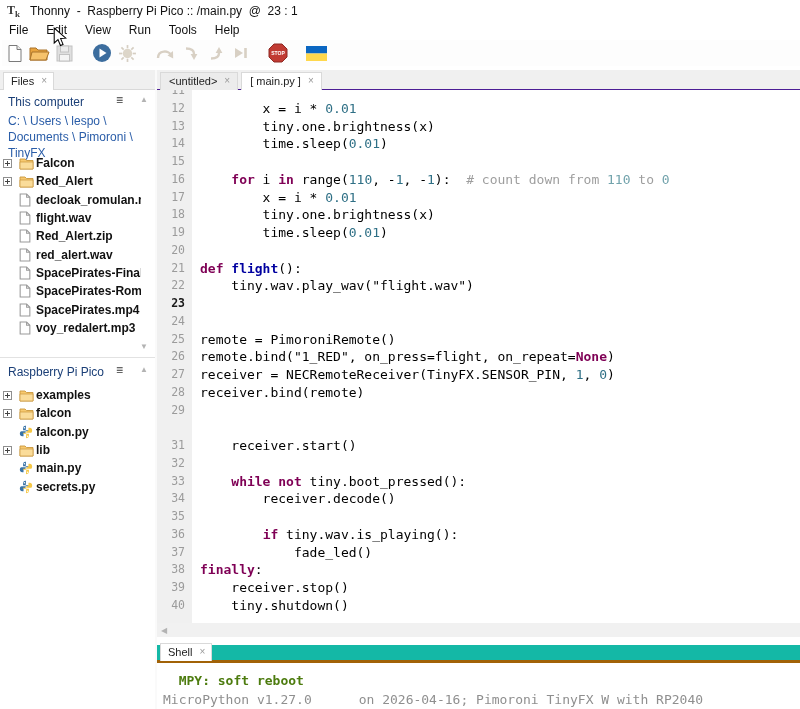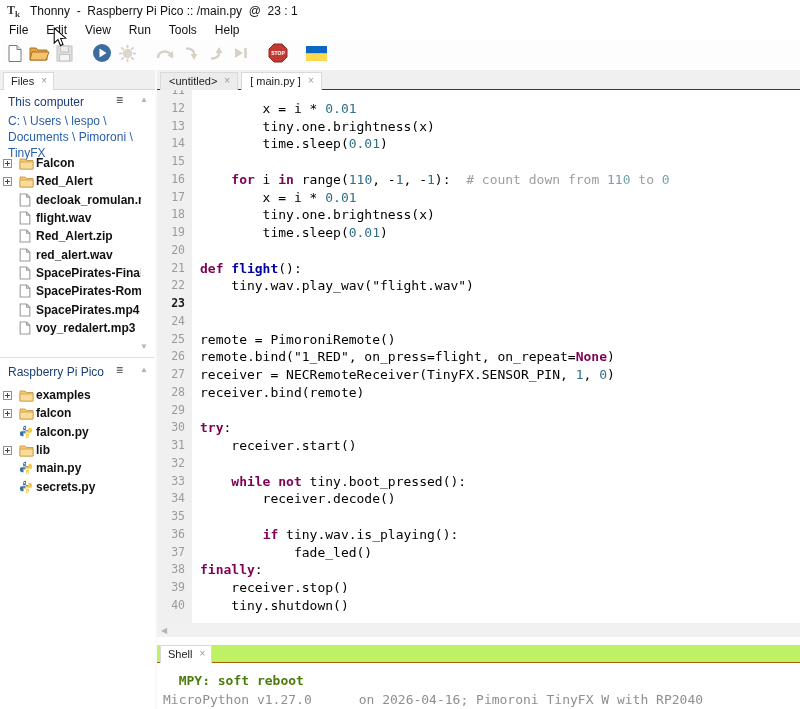--- a/index.html
+++ b/index.html
@@ -57,22 +57,22 @@
   .t-k { color:#7f0055; font-weight:bold; }
   .t-n { color:#2e6f85; }
   .t-c { color:#9e9e9e; }
   .t-nc { color:#72a3ac; }
   .t-d { color:#0000a0; font-weight:bold; }
 
   .hscroll { position:absolute; top:623px; left:157px; width:643px; height:14px; background:#f1f1f1; }
   .hscroll .sarrow { left:4px; top:3px; }
 
   
-  .shell-strip { position:absolute; top:645px; left:157px; width:643px; height:18px; background:#bef264;
-                 border-bottom:1px solid #a16207; display:flex; align-items:flex-end; }
+  .shell-strip { position:absolute; top:645px; left:157px; width:643px; height:18px; background:#14b8a6;
+                 border-bottom:3px solid #a16207; display:flex; align-items:flex-end; }
   #shell-content { position:absolute; top:663px; left:157px; width:643px; height:46px; background:#fff; overflow:hidden;
                    font-family:"DejaVu Sans Mono",monospace; font-size:13px; }
   .shline { position:absolute; left:6px; white-space:pre; line-height:18px; }
   .shline.bold { color:#4d7c0f; font-weight:bold; }
   .shline.dim { color:#8f8f8f; }
 
   .vsep { position:absolute; top:70px; left:155px; width:2px; height:639px; background:#fafafa; }
   #mouse-cursor { position:absolute; left:53px; top:27px; z-index:99; }
 </style>
 </head>
@@ -415,21 +415,20 @@
       <div class="code-line" style="top: 151.75px;"><span class="ln">20</span><span class="code"></span></div>
       <div class="code-line" style="top: 169.5px;"><span class="ln">21</span><span class="code"><span class="t-k">def</span><span class="t-p"> </span><span class="t-d">flight</span><span class="t-p">():</span></span></div>
       <div class="code-line" style="top: 187.25px;"><span class="ln">22</span><span class="code"><span class="t-p">    tiny.wav.play_wav("flight.wav")</span></span></div>
       <div class="code-line" style="top: 205px;"><span class="ln cur">23</span><span class="code"></span></div>
       <div class="code-line" style="top: 222.75px;"><span class="ln">24</span><span class="code"></span></div>
       <div class="code-line" style="top: 240.5px;"><span class="ln">25</span><span class="code"><span class="t-p">remote = PimoroniRemote()</span></span></div>
       <div class="code-line" style="top: 258.25px;"><span class="ln">26</span><span class="code"><span class="t-p">remote.bind("1_RED", on_press=flight, on_repeat=</span><span class="t-k">None</span><span class="t-p">)</span></span></div>
       <div class="code-line" style="top: 276px;"><span class="ln">27</span><span class="code"><span class="t-p">receiver = NECRemoteReceiver(TinyFX.SENSOR_PIN, </span><span class="t-n">1</span><span class="t-p">, </span><span class="t-n">0</span><span class="t-p">)</span></span></div>
       <div class="code-line" style="top: 293.75px;"><span class="ln">28</span><span class="code"><span class="t-p">receiver.bind(remote)</span></span></div>
       <div class="code-line" style="top: 311.5px;"><span class="ln">29</span><span class="code"></span></div>
-      <div class="code-line" style="top: 329.25px;"><span class="ln">30</span><span class="code"><span class="t-k">try</span><span class="t-p">:</span></span></div>
       <div class="code-line" style="top: 347px;"><span class="ln">31</span><span class="code"><span class="t-p">    receiver.start()</span></span></div>
       <div class="code-line" style="top: 364.75px;"><span class="ln">32</span><span class="code"></span></div>
       <div class="code-line" style="top: 382.5px;"><span class="ln">33</span><span class="code"><span class="t-p">    </span><span class="t-k">while</span><span class="t-p"> </span><span class="t-k">not</span><span class="t-p"> tiny.boot_pressed():</span></span></div>
       <div class="code-line" style="top: 400.25px;"><span class="ln">34</span><span class="code"><span class="t-p">        receiver.decode()</span></span></div>
       <div class="code-line" style="top: 418px;"><span class="ln">35</span><span class="code"></span></div>
       <div class="code-line" style="top: 435.75px;"><span class="ln">36</span><span class="code"><span class="t-p">        </span><span class="t-k">if</span><span class="t-p"> tiny.wav.is_playing():</span></span></div>
       <div class="code-line" style="top: 453.5px;"><span class="ln">37</span><span class="code"><span class="t-p">            fade_led()</span></span></div>
       <div class="code-line" style="top: 471.25px;"><span class="ln">38</span><span class="code"><span class="t-k">finally</span><span class="t-p">:</span></span></div>
       <div class="code-line" style="top: 489px;"><span class="ln">39</span><span class="code"><span class="t-p">    receiver.stop()</span></span></div>
       <div class="code-line" style="top: 506.75px;"><span class="ln">40</span><span class="code"><span class="t-p">    tiny.shutdown()</span></span></div>

